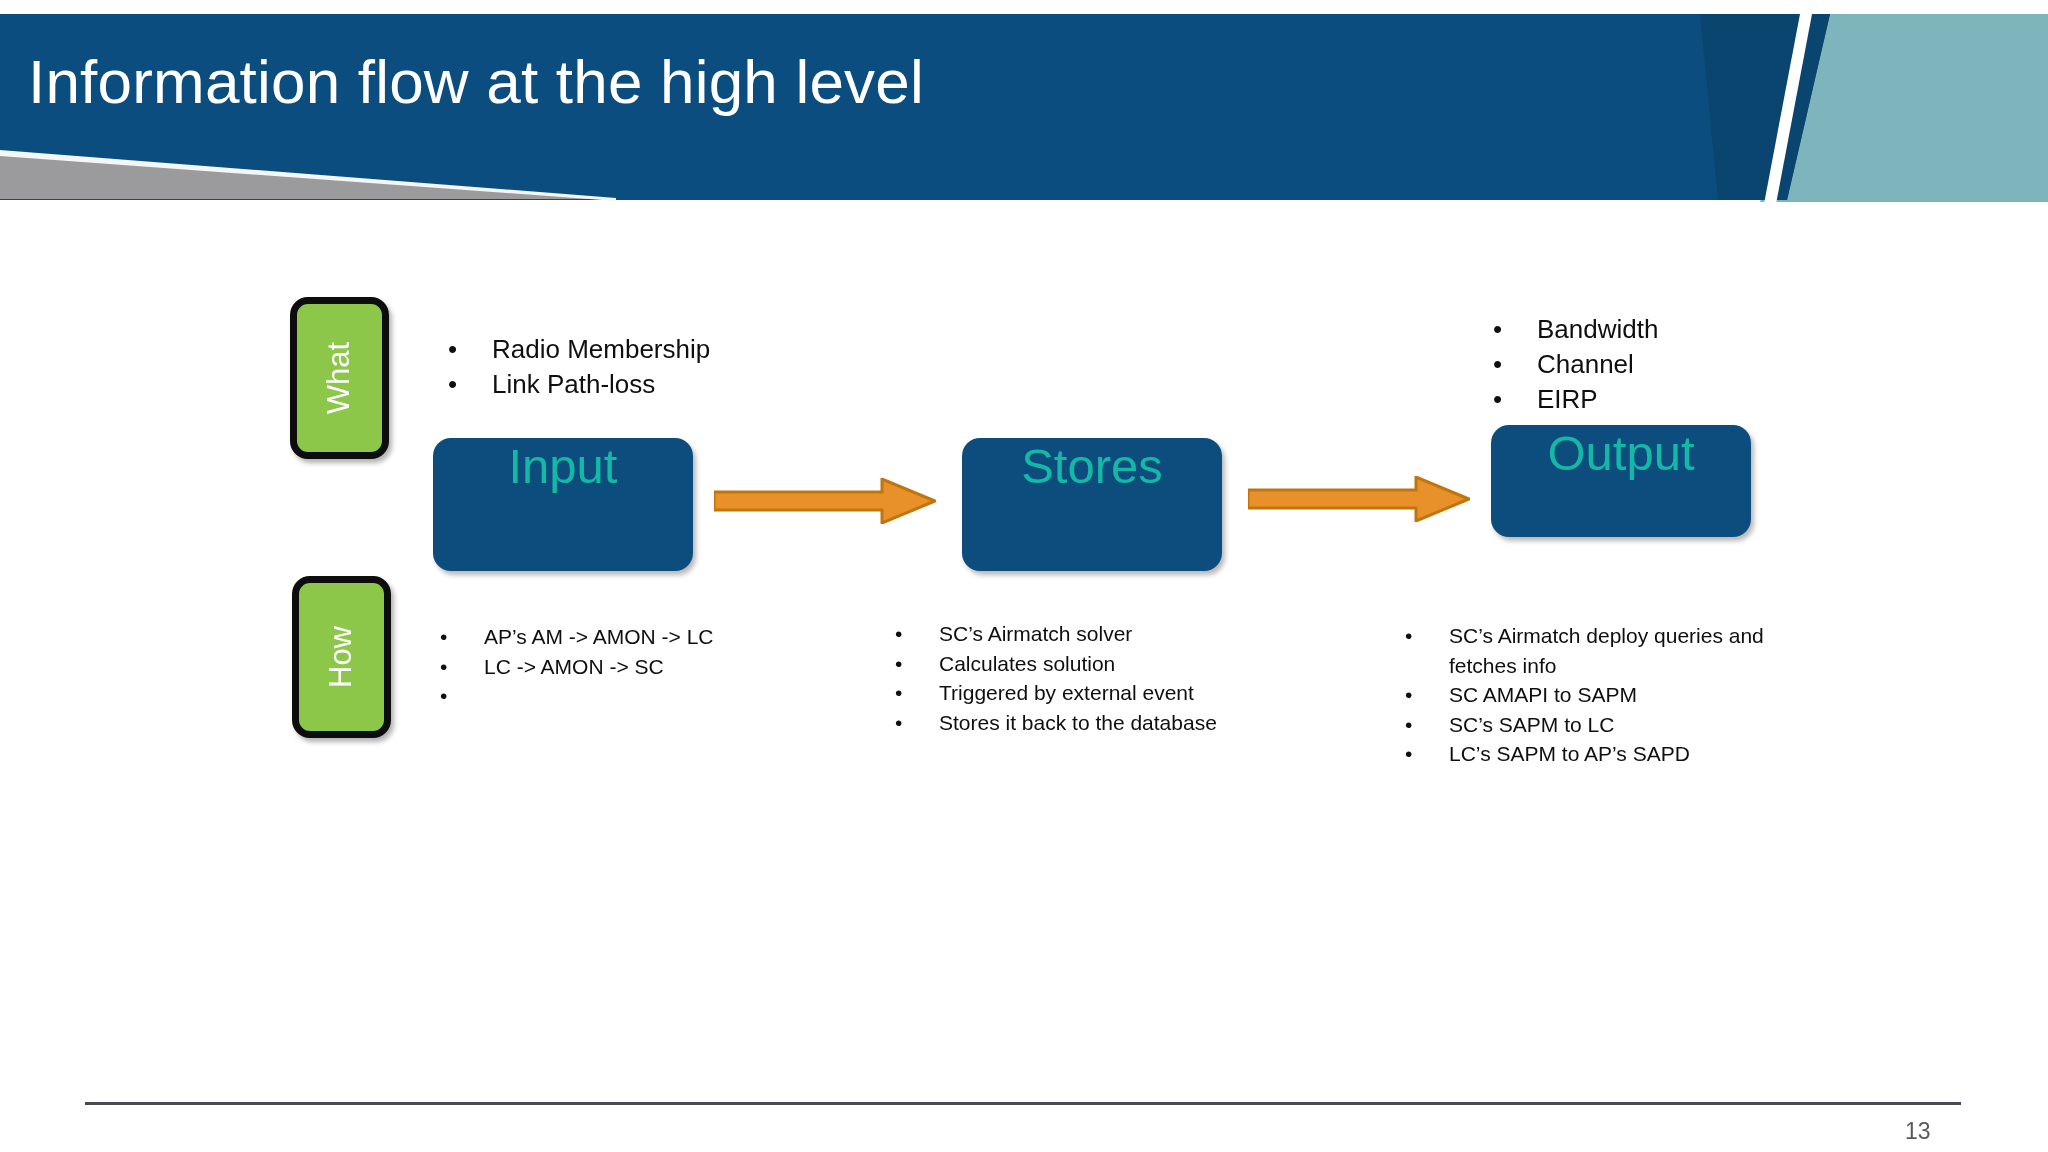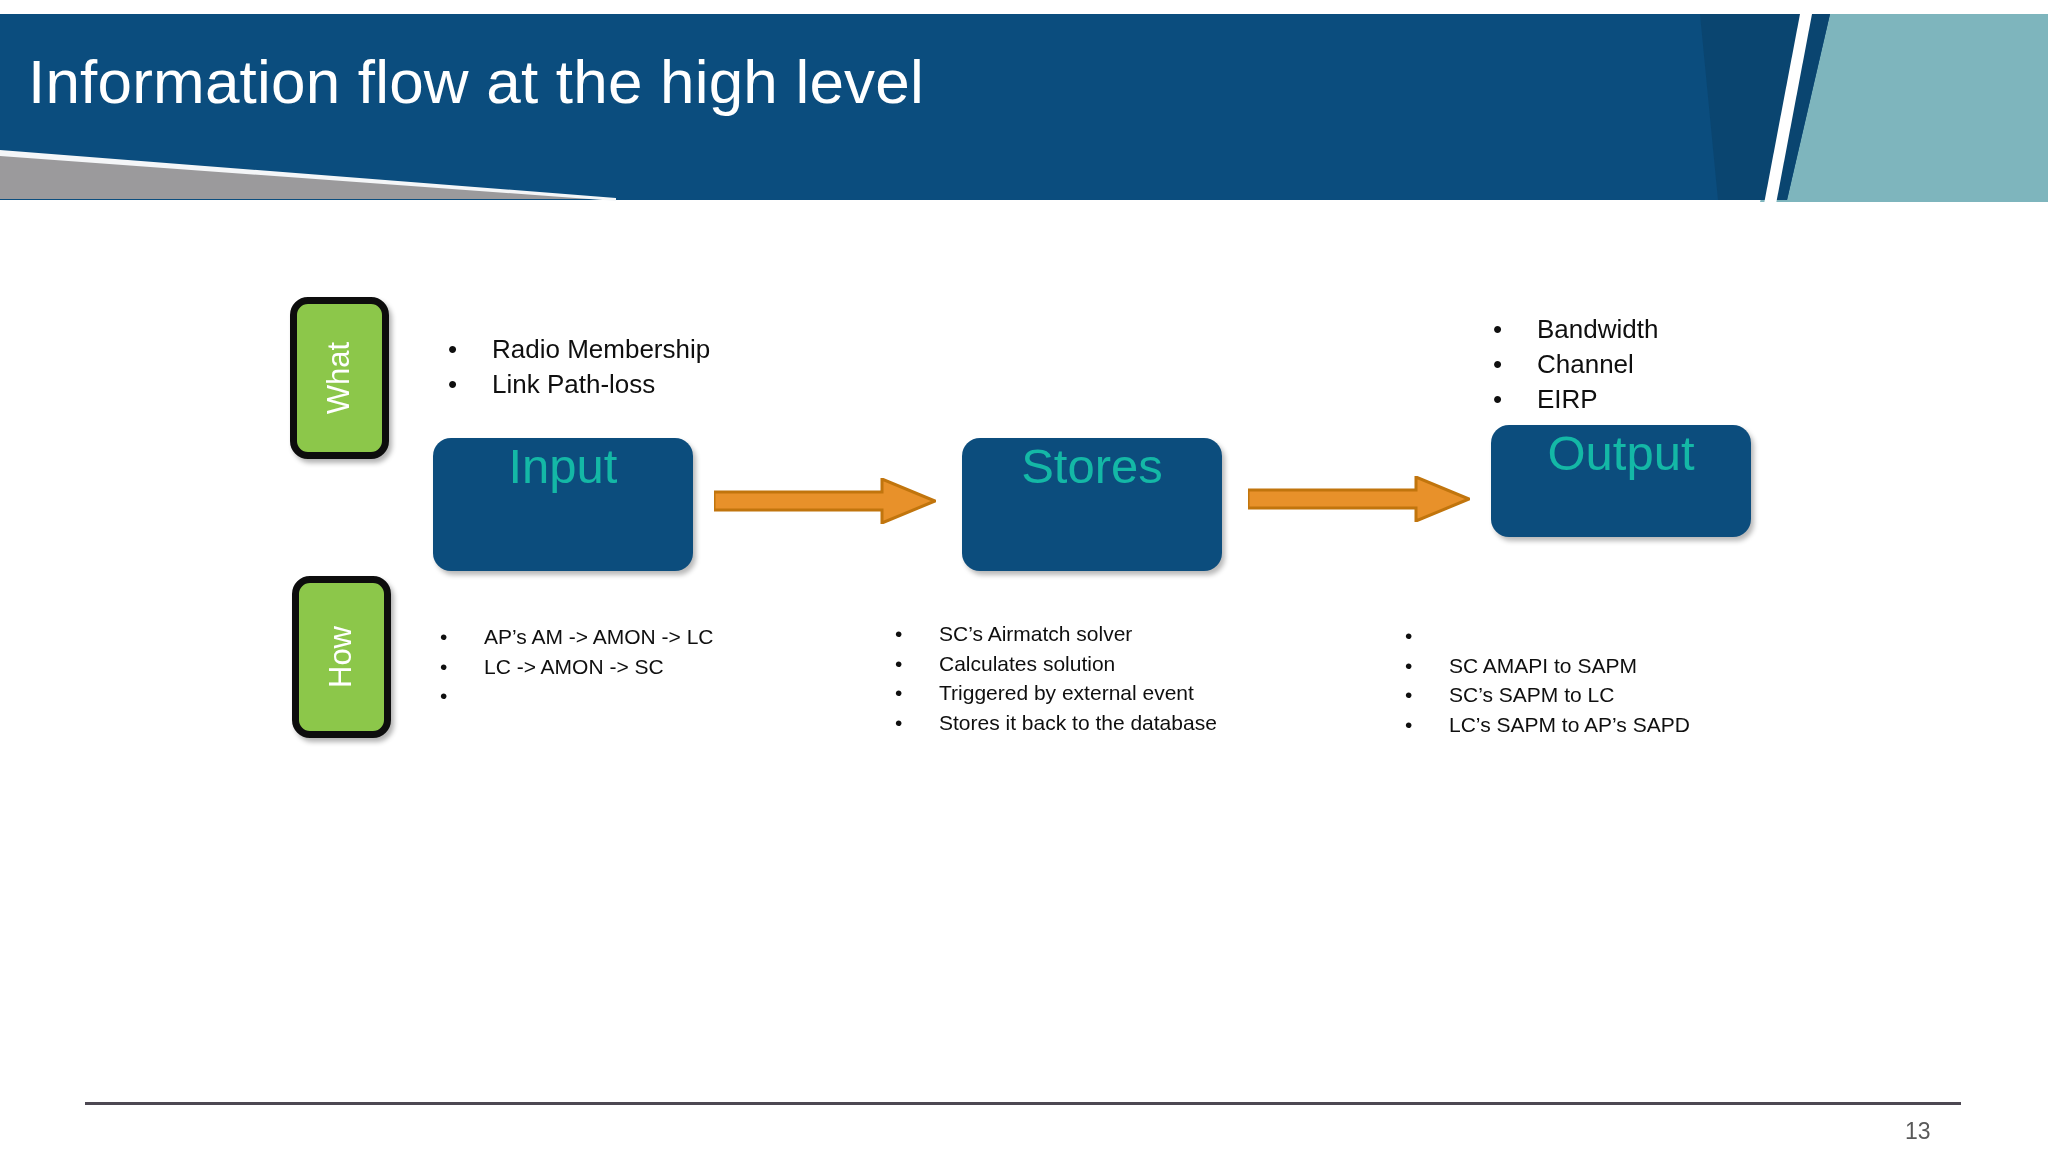--- a/index.html
+++ b/index.html
@@ -235,20 +235,21 @@
     </div>
     <div class="row">
       <span class="dot">•</span>
       <span class="txt">Stores it back to the database</span>
     </div>
   </div>
 
   <div class="bullets small" id="bul-how-output">
     <div class="row">
       <span class="dot">•</span>
+      <span class="txt">SC’s Airmatch deploy queries and fetches info</span>
     </div>
     <div class="row">
       <span class="dot">•</span>
       <span class="txt">SC AMAPI to SAPM</span>
     </div>
     <div class="row">
       <span class="dot">•</span>
       <span class="txt">SC’s SAPM to LC</span>
     </div>
     <div class="row">

